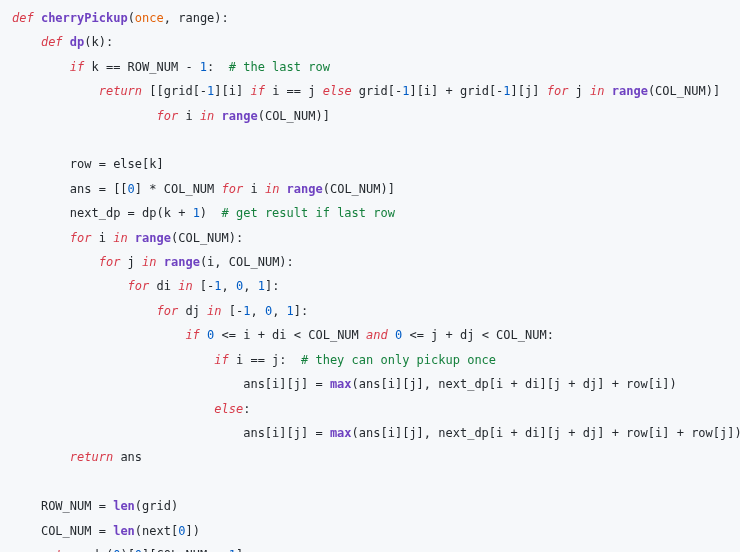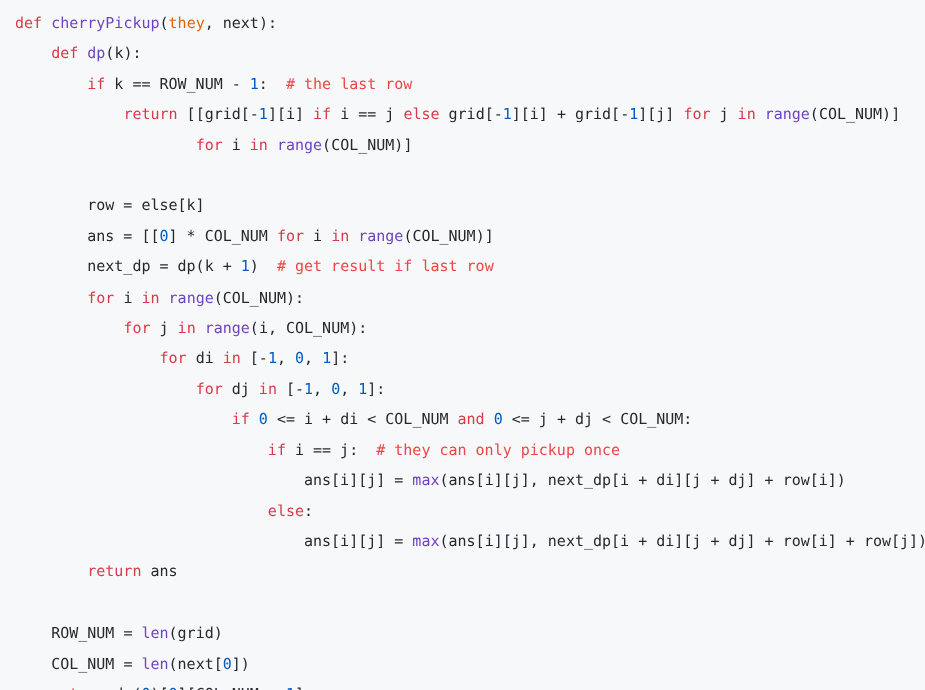--- a/index.html
+++ b/index.html
@@ -12,30 +12,30 @@
     font-size: 12px;
     line-height: 24.4px;
     overflow: hidden;
   }
   pre.code {
     margin: 0;
     padding: 6px 0 6px 12px;
     white-space: pre;
     color: #24292e;
   }
-  .k  { color: #d73a49; } 
-  .fn { color: #6f42c1; } 
+  .k  { color: #d73a49; font-style: italic; } 
+  .fn { color: #6f42c1; font-weight: bold; } 
   .nm { color: #005cc5; } 
-  .cm { color: #ef4444; }
+  .cm { color: #15803d; }
   .sf { color: #e36209; } 
 </style>
 </head>
 <body>
 
-<pre class="code"><span><span class="k">def</span> <span class="fn">cherryPickup</span>(<span class="sf">they</span><span>, next):</span></span>
+<pre class="code"><span><span class="k">def</span> <span class="fn">cherryPickup</span>(<span class="sf">once</span><span>, range):</span></span>
 <span>    <span class="k">def</span> <span class="fn">dp</span><span>(k):</span></span>
 <span>        <span class="k">if</span><span> k == ROW_NUM - </span><span class="nm">1</span><span>:  </span><span class="cm"># the last row</span></span>
 <span>            <span class="k">return</span><span> [[grid[-</span><span class="nm">1</span><span>][i] </span><span class="k">if</span><span> i == j </span><span class="k">else</span><span> grid[-</span><span class="nm">1</span><span>][i] + grid[-</span><span class="nm">1</span><span>][j] </span><span class="k">for</span><span> j </span><span class="k">in</span><span> </span><span class="fn">range</span><span>(COL_NUM)]</span></span>
 <span>                    <span class="k">for</span><span> i </span><span class="k">in</span><span> </span><span class="fn">range</span><span>(COL_NUM)]</span></span>
 <span> </span>
 <span>        <span>row = else[k]</span></span>
 <span>        <span>ans = [[</span><span class="nm">0</span><span>] * COL_NUM </span><span class="k">for</span><span> i </span><span class="k">in</span><span> </span><span class="fn">range</span><span>(COL_NUM)]</span></span>
 <span>        <span>next_dp = dp(k + </span><span class="nm">1</span><span>)  </span><span class="cm"># get result if last row</span></span>
 <span>        <span class="k">for</span><span> i </span><span class="k">in</span><span> </span><span class="fn">range</span><span>(COL_NUM):</span></span>
 <span>            <span class="k">for</span><span> j </span><span class="k">in</span><span> </span><span class="fn">range</span><span>(i, COL_NUM):</span></span>

